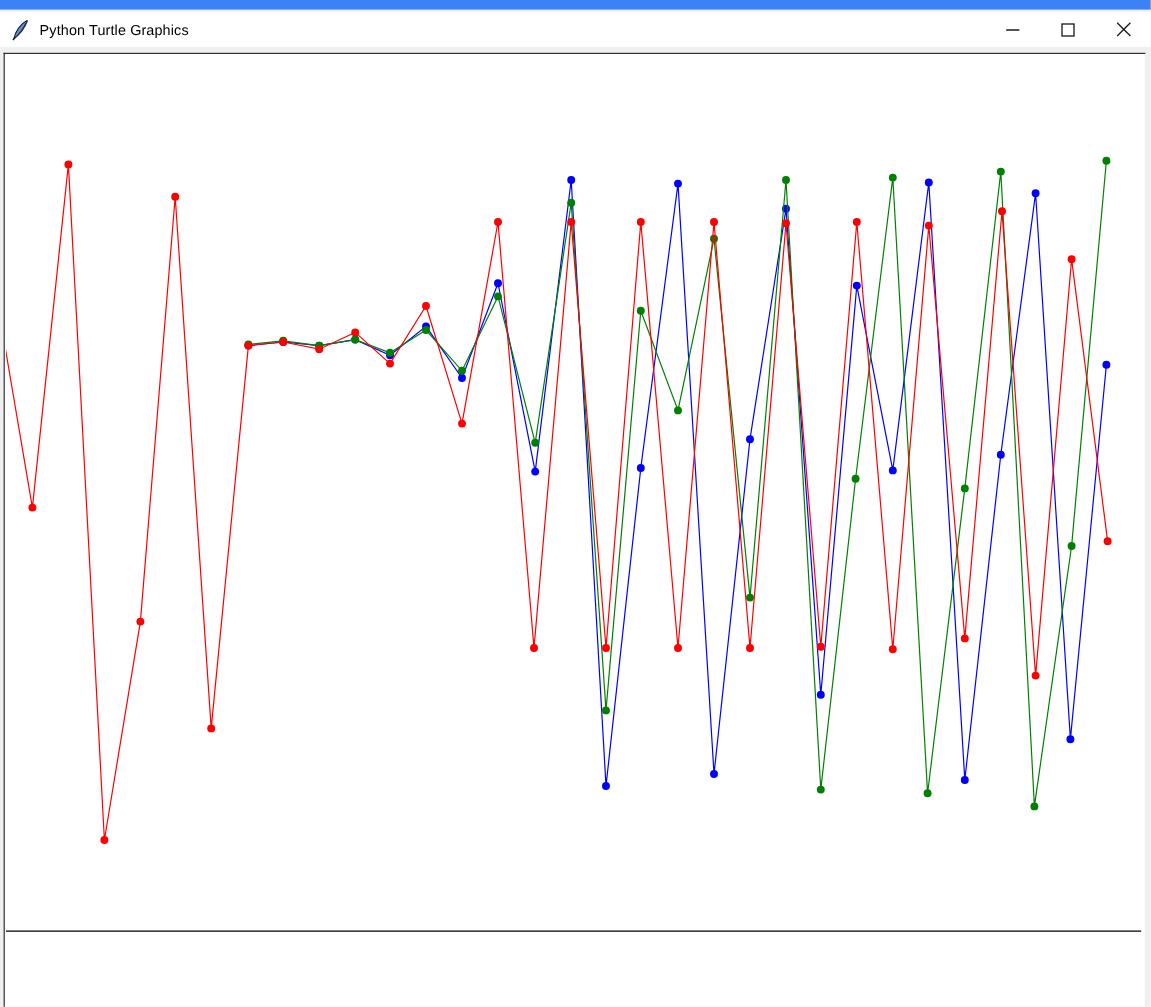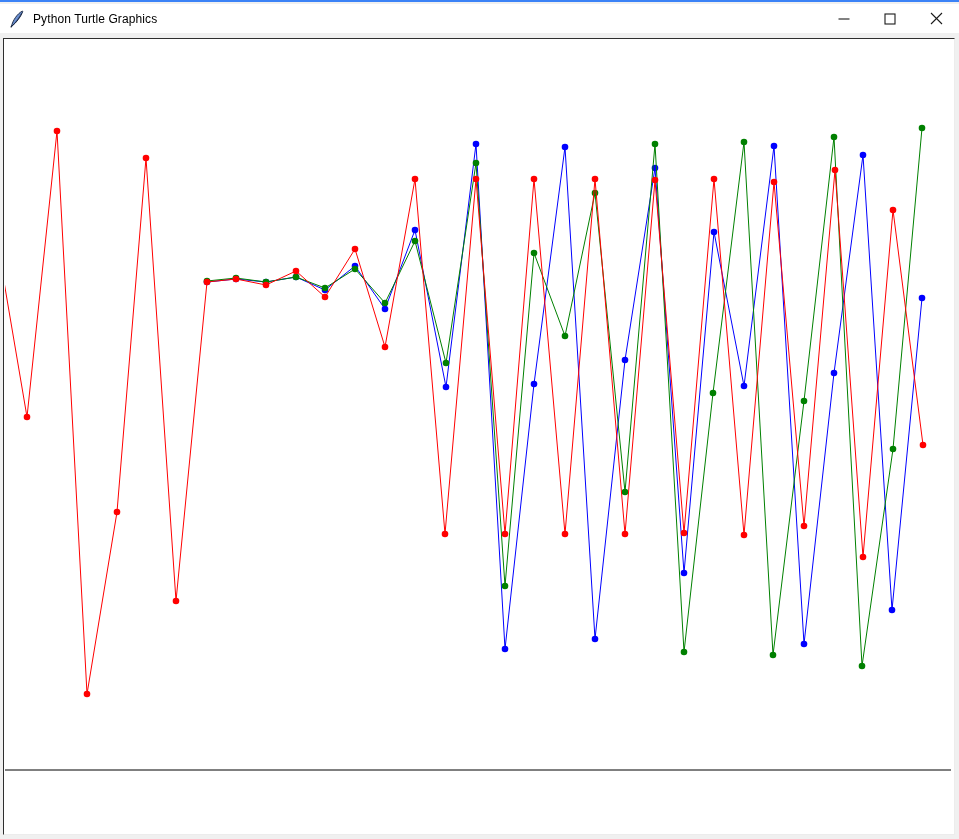--- a/index.html
+++ b/index.html
@@ -3,21 +3,21 @@
 <meta charset="utf-8">
 <style>
   html,body{margin:0;padding:0;}
   body{
     width:959px;height:839px;position:relative;overflow:hidden;
     background:#f0f0f0;font-family:"Liberation Sans",sans-serif;
     -webkit-font-smoothing:antialiased;
   }
   .window{
     position:absolute;inset:0;background:#f0f0f0;
-    border-top:2px solid #3b82f6;box-sizing:border-box;
+    border-top:8px solid #3b82f6;box-sizing:border-box;
   }
   
   .titlebar{
     position:absolute;left:0;top:2px;right:0;height:29px;
     background:#ffffff;display:flex;align-items:center;
   }
   .app-icon{width:16px;height:18px;margin-left:9px;flex:0 0 auto;}
   .title-text{
     margin-left:8px;font-size:12px;color:#000;white-space:nowrap;
     letter-spacing:0.1px;

